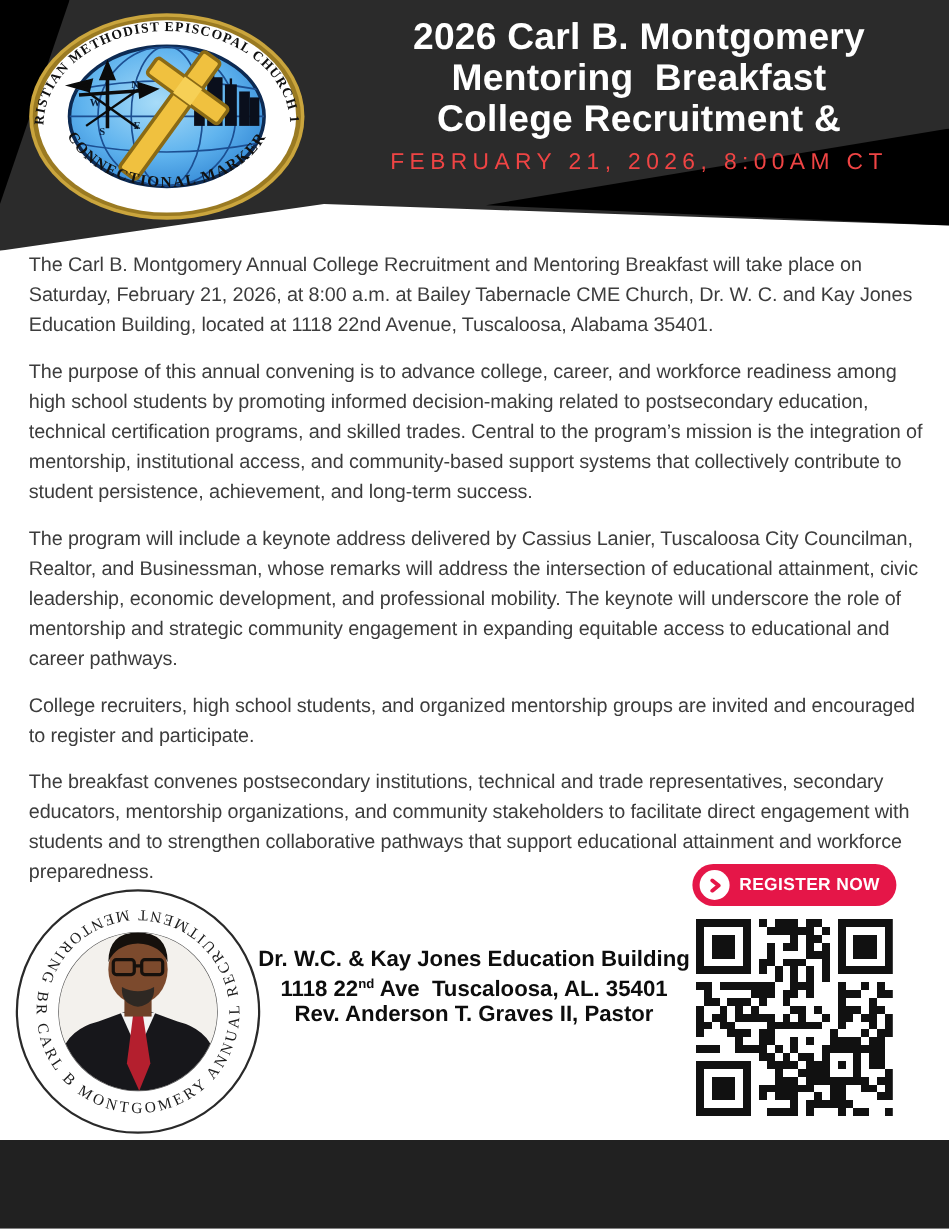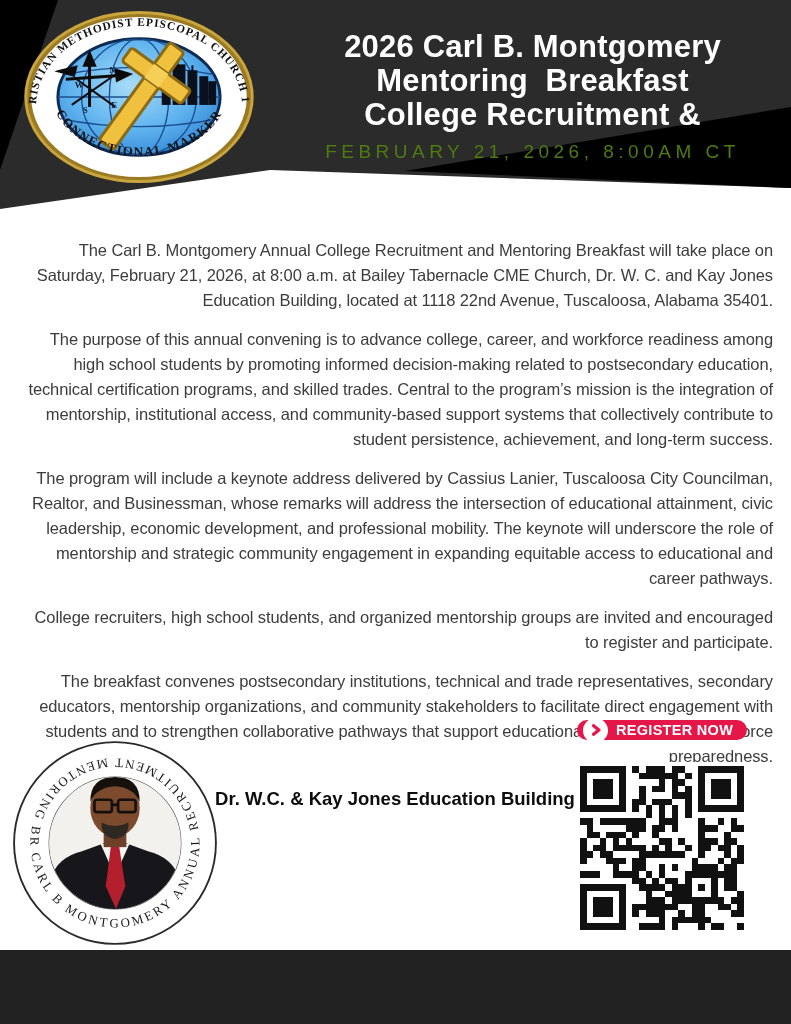--- a/index.html
+++ b/index.html
@@ -17,38 +17,38 @@
   }
   .header-corner {
     position:absolute; inset:0; background:#000;
     clip-path:polygon(0 0,58px 0,0 170px);
   }
   .header-wedge {
     position:absolute; inset:0; background:#000;
     clip-path:polygon(405px 171px,791px 107px,791px 188px);
   }
   .logo-svg { position:absolute; left:20px; top:8px; }
-  .titleblock { position:absolute; left:288px; right:14px; top:14px; text-align:center;margin-top:16px; }
+  .titleblock { position:absolute; left:288px; right:14px; top:14px; text-align:center; }
   .title-line {
     color:#fff; font-size:31px; line-height:34px; font-weight:700;
     letter-spacing:0.2px; white-space:pre;
   }
   .subtitle {
-    margin-top:9px; color:#4d7c0f; font-size:19px; font-weight:400;
+    margin-top:9px; color:#ef4444; font-size:19px; font-weight:400;
     letter-spacing:4.5px; white-space:pre;
   }
   
-  .content { position:absolute; left:24px; right:18px; top:238px;text-align:right; }
+  .content { position:absolute; left:24px; right:18px; top:209px; }
   .content p {
     font-size:16.5px; line-height:25px; color:#3c3c3c;
     letter-spacing:-0.1px; margin-bottom:14px;
   }
   
   .register-btn {
-    position:absolute; left:577px; top:720px; width:170px; height:20px;
+    position:absolute; left:577px; top:720px; width:170px; height:35px;
     border:none; border-radius:18px; background:#e51648; cursor:pointer;
     display:flex; align-items:center; gap:8px; padding:0 10px 0 6px;
   }
   .register-btn .chevron-circle {
     width:25px; height:25px; border-radius:50%; background:#fff; flex:0 0 auto;
     display:flex; align-items:center; justify-content:center;
   }
   .register-btn .label {
     color:#fff; font-size:14.5px; font-weight:800; letter-spacing:0.3px; white-space:nowrap;
   }
@@ -528,17 +528,19 @@
       </g>
       <path d="M 87 80 Q 100 87 113 80 Q 114 94 100 96 Q 86 94 87 80 Z" fill="#2e2823"></path>
     </g>
     <text font-family="'Liberation Serif',serif" font-size="12.5" letter-spacing="2.6" fill="#1c1c1c">
       <textPath href="#badgeRing" startOffset="2%">CARL B MONTGOMERY ANNUAL RECRUITMENT MENTORING BREAKFAST</textPath>
     </text>
   </svg>
 
   <div class="address">
     <div class="addr-line">Dr. W.C. &amp; Kay Jones Education Building</div>
+    <div class="addr-line"><span>1118 22</span><sup>nd</sup><span> Ave  Tuscaloosa, AL. 35401</span></div>
+    <div class="addr-line">Rev. Anderson T. Graves II, Pastor</div>
   </div>
 
   <div class="footer"></div>
 
 </div>
 
 </body></html>

